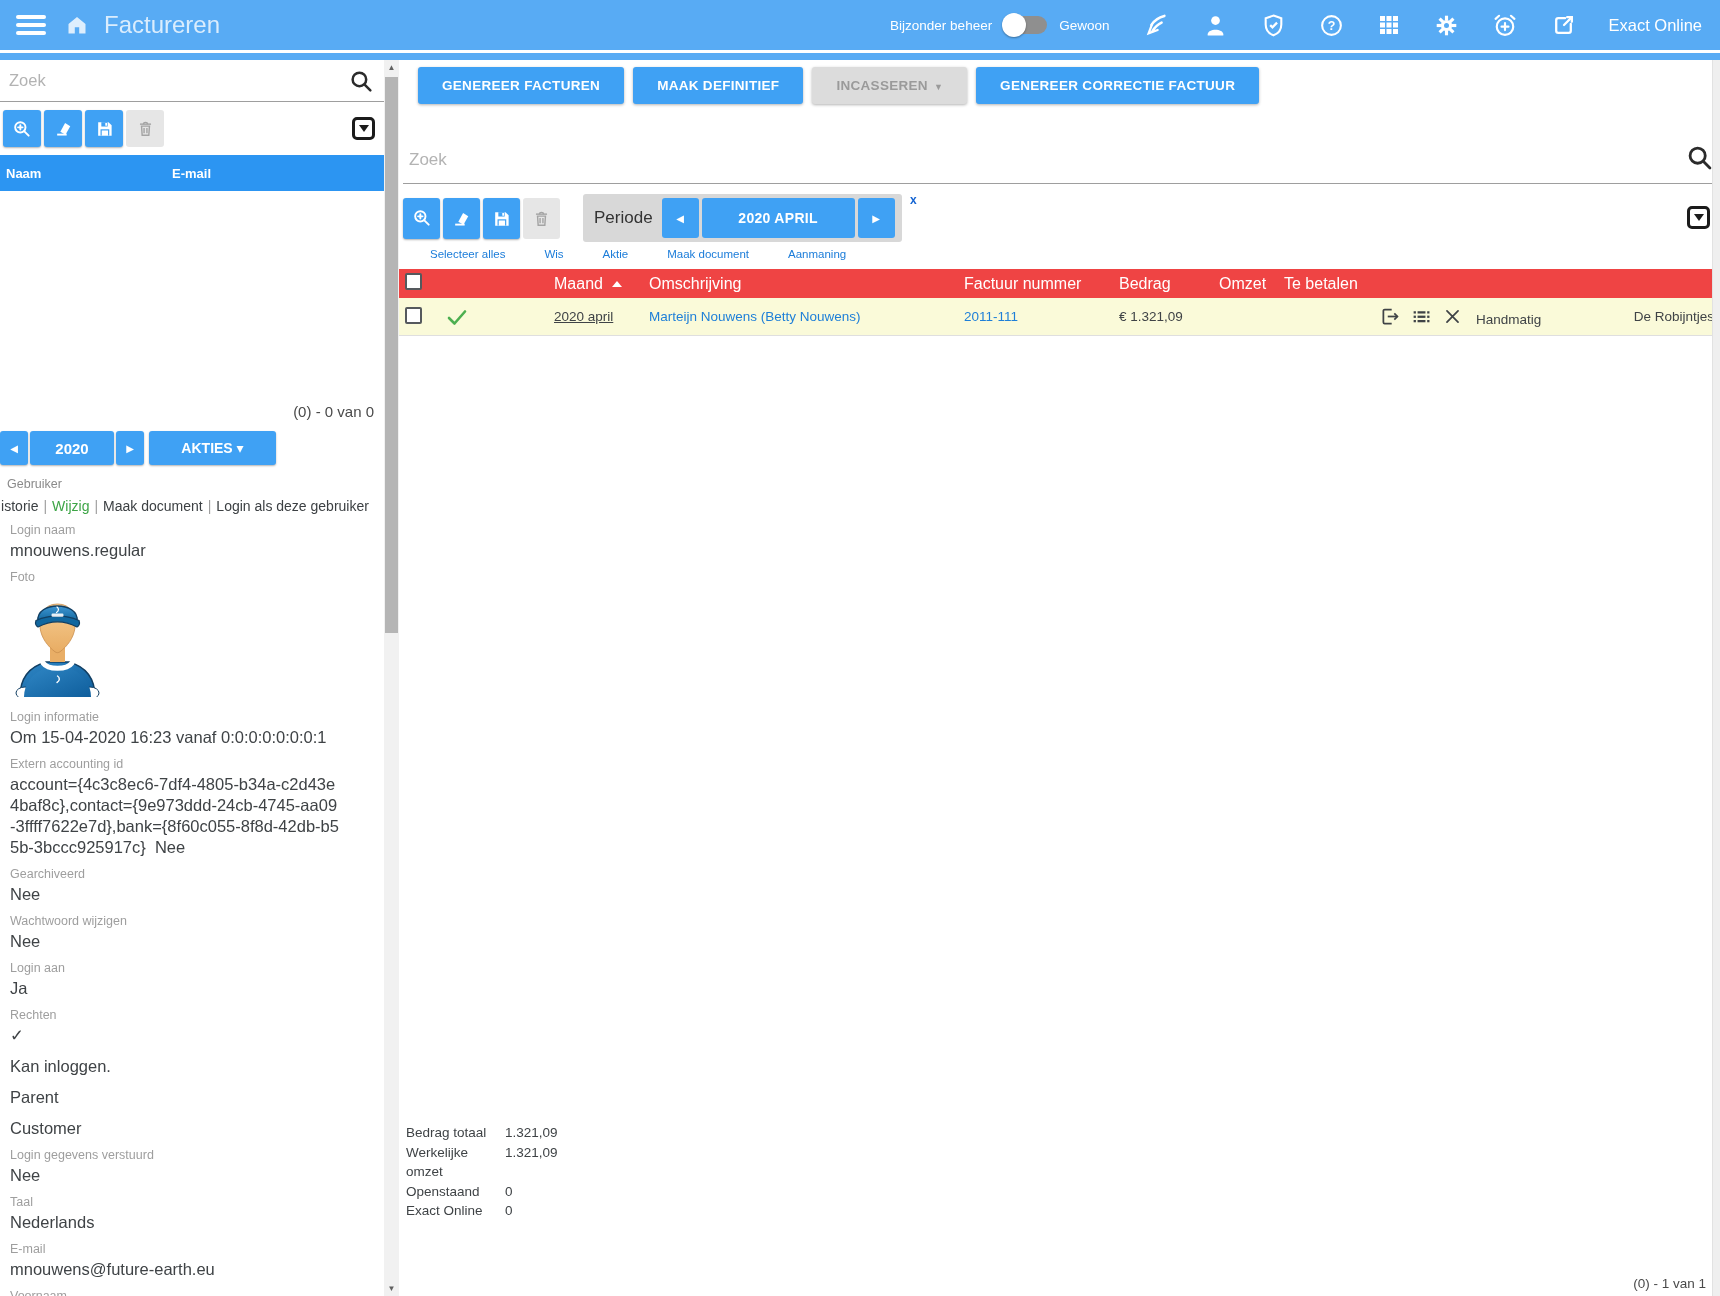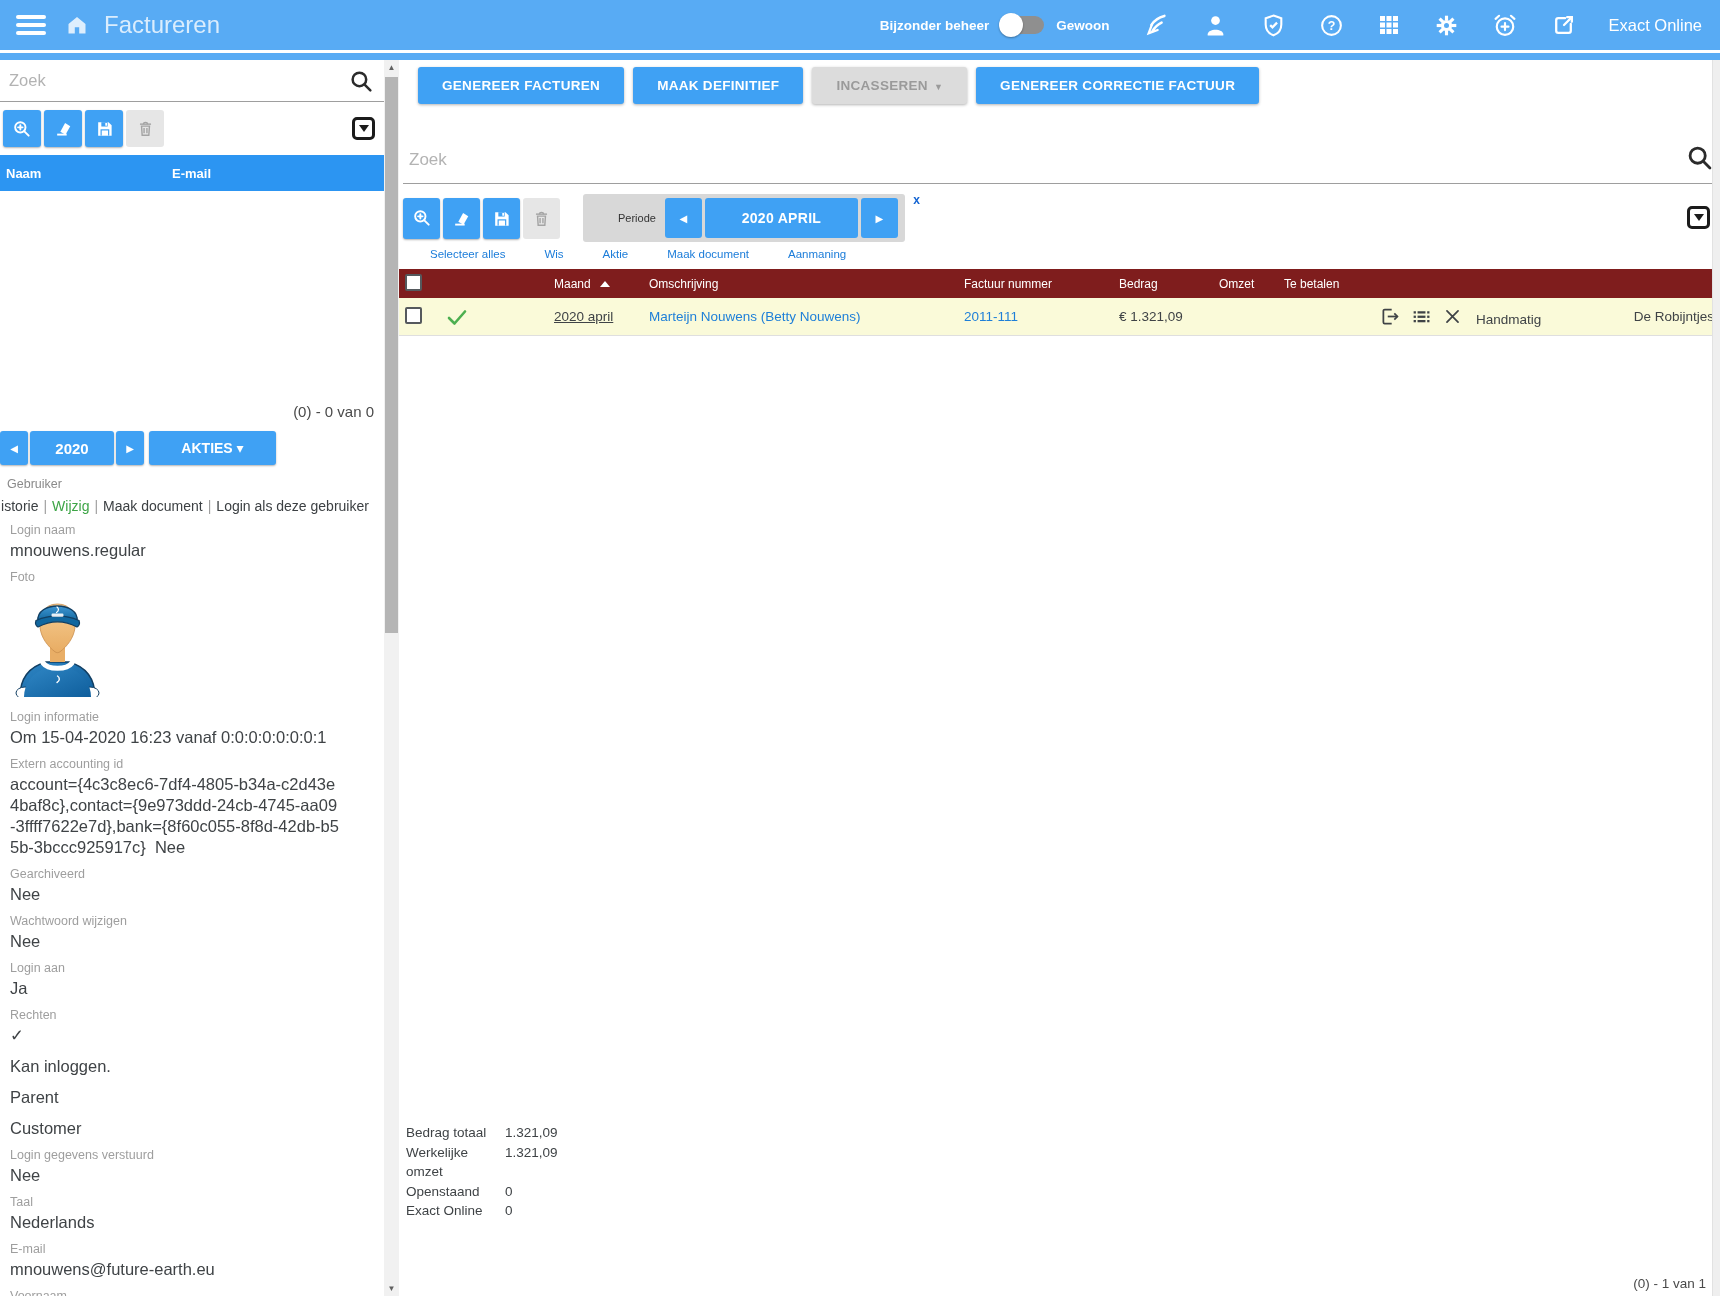--- a/index.html
+++ b/index.html
@@ -8,21 +8,21 @@
   
   .topbar { width:100%; }
   .tb-row { height:50px; background:#58ABF4; display:flex; align-items:center; padding:0 18px 0 16px; }
   .tb-gap { height:3px; background:#fff; }
   .tb-strip { height:7px; background:#58ABF4; }
   .hamburger { width:30px; display:flex; flex-direction:column; gap:4px; cursor:pointer; }
   .hamburger .bar { height:4px; background:#fff; border-radius:2px; }
   .tb-home { margin-left:19px; display:flex; }
   .tb-title { margin-left:15px; font-size:24px; color:rgba(255,255,255,.78); }
   .tb-spacer { flex:1; }
-  .tb-label { font-size:13.5px; color:#fff;font-weight:bold; }
+  .tb-label { font-size:13.5px; color:#fff; }
   .toggle { width:42px; height:18px; background:#8F8F8F; border-radius:10px; margin:0 12px 0 13px; position:relative; cursor:pointer; }
   .toggle .knob { position:absolute; left:-3px; top:-3px; width:24px; height:24px; background:#fff; border-radius:50%; box-shadow:0 1px 2px rgba(0,0,0,.35); }
   .tb-icons { display:flex; align-items:center; gap:33px; margin-left:34px; }
   .tb-icon { display:flex; cursor:pointer; }
   .tb-brand { margin-left:32px; font-size:16.5px; color:#fff; white-space:nowrap; }
 
   
   .body { display:flex; height:1236px; position:relative; }
 
   
@@ -73,30 +73,30 @@
   .btn { height:37px; border:none; border-radius:3px; background:#3FA1F4; color:#fff; font-weight:bold; font-size:13.5px; letter-spacing:.3px; padding:0 24px; margin-right:9px; cursor:pointer; box-shadow:0 1px 3px rgba(0,0,0,.3); font-family:inherit; }
   .btn.disabled { background:#DCDCDC; color:#9A9A9A; cursor:default; }
   .btn .dd { font-size:9px; margin-left:6px; }
   .m-search { position:relative; margin:34px 4px 0 4px; height:46px; border-bottom:1px solid #9E9E9E; }
   .m-search input { border:none; outline:none; background:transparent; width:1240px; height:44px; padding-left:6px; font-size:17px; color:#424242; font-family:inherit; }
   .m-search input::placeholder { color:#B3B3B3; }
   .m-search .search-svg { position:absolute; right:2px; top:6px; }
   .m-filterrow { margin-top:10px; padding-left:4px; display:flex; align-items:center; position:relative; height:48px; }
   .m-filterrow .sbtn { width:37px; height:41px; }
   .periode-chip { margin-left:20px; background:#D8D8D8; border-radius:3px; height:48px; display:flex; align-items:center; padding:0 4px 0 11px; position:relative; }
-  .p-label { font-size:11px; color:#333; margin-right:9px;margin-left:24px; }
+  .p-label { font-size:17px; color:#333; margin-right:9px; }
   .p-btn { height:40px; border:none; border-radius:3px; background:#3FA1F4; color:#fff; cursor:pointer; margin-right:3px; font-family:inherit; }
   .p-btn.arrow { width:37px; font-size:10px; }
   .p-btn.value { width:153px; font-size:14px; font-weight:bold; letter-spacing:.3px; }
   .p-close { position:absolute; right:-15px; top:-1px; font-size:12px; font-weight:bold; color:#1464D2; cursor:pointer; }
   .m-filterrow .filter-box { position:absolute; right:10px; top:12px; }
   .m-links { margin:6px 0 0 4px; font-size:11.5px; height:16px; }
   .m-links a { color:#1B7CD9; text-decoration:none; margin-right:12px; cursor:pointer;margin-left:27px; }
   .m-thead, .m-row { display:flex; align-items:center; }
-  .m-thead { margin-top:5px; height:29px; background:#7f1d1d; color:#fff; font-size:12px; }
+  .m-thead { margin-top:5px; height:29px; background:#ef4444; color:#fff; font-size:16px; }
   .m-row { height:38px; background:#FAFAD9; border-bottom:1px solid #DFDFDF; font-size:13.5px; color:#3F4346; }
   .c-check { width:40px; padding-left:6px; flex:none; }
   .c-status { width:115px; padding-left:6px; flex:none; display:flex; align-items:center; }
   .c-maand { width:95px; flex:none; display:flex; align-items:center; }
   .c-omschr { width:315px; flex:none; }
   .c-factuur { width:155px; flex:none; }
   .c-bedrag { width:100px; flex:none; }
   .c-omzet { width:65px; flex:none; }
   .c-tebetalen { width:95px; flex:none; }
   .c-icons { width:215px; flex:none; display:flex; align-items:center; gap:11px; }

